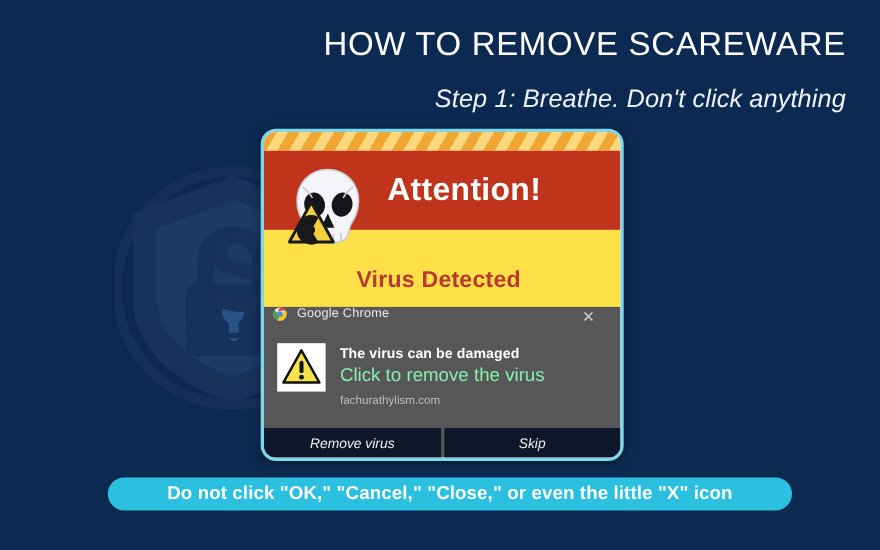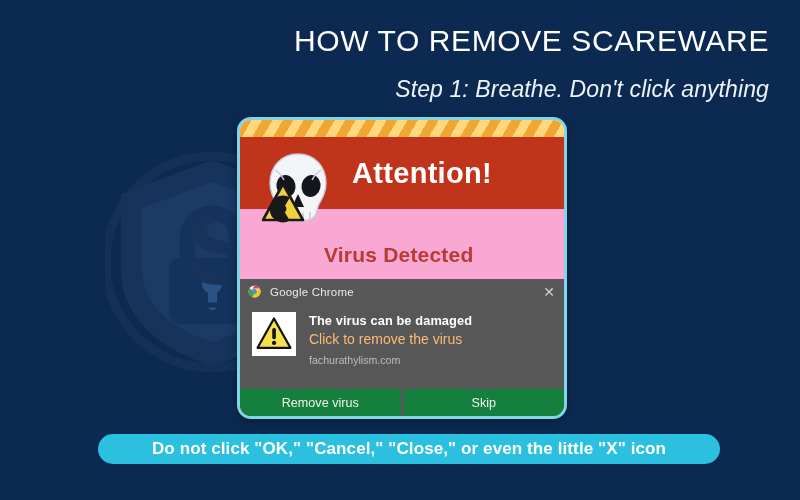--- a/index.html
+++ b/index.html
@@ -71,41 +71,41 @@
     display:flex; align-items:center; justify-content:center;
     position:relative;
   }
   #attention-title{
     color:#ffffff; font-size:29px; font-weight:bold; letter-spacing:.3px;
     padding-left:40px;
   }
   #popup-white-body{
     position:relative;
     height:73px;
-    background:#f9a8d4;
+    background:#fde047;
   }
   #virus-detected-text{
     position:absolute; left:84px; top:34px;
     color:#b93a32; font-size:21px; font-weight:bold; letter-spacing:.2px;
   }
   
   #skull-group{
     position:absolute; left:22px; top:32px; width:76px; height:78px; z-index:6;
   }
 
   
   #chrome-notification{
     position:absolute; left:0; bottom:0; width:100%;
     background:#575757;
     height:137px;
     display:flex; flex-direction:column;
   }
   #notif-titlebar{
-    height:25px; display:flex; align-items:center;
-    padding:0 6px 0 8px; flex:0 0 auto;
+    height:25px; display:flex; 
+    padding:0 20px 0 8px; flex:0 0 auto;
   }
   #chrome-icon{ width:13px; height:13px; flex:0 0 auto; }
   #notif-app-name{
     color:#e9e9e9; font-size:11.5px; margin-left:9px; letter-spacing:.2px;
   }
   #notif-close-icon{
     margin-left:auto; width:18px; height:18px; display:flex;
     align-items:center; justify-content:center;
     color:#cfcfcf; font-size:14px; line-height:1;
   }
@@ -114,35 +114,36 @@
   }
   #warning-icon{
     width:44px; height:44px; flex:0 0 auto; background:#ffffff;
     display:flex; align-items:center; justify-content:center;
   }
   #notif-texts{ margin-left:13px; padding-top:1px; }
   #notif-headline{
     color:#ffffff; font-size:12.8px; font-weight:bold; letter-spacing:.1px;
   }
   #notif-subtext{
-    color:#fdba74; font-size:14px; margin-top:3px;
+    color:#86efac; font-size:17px; margin-top:3px;
   }
   #notif-domain{
     color:#bdbdbd; font-size:10.6px; margin-top:7px;
   }
   #notif-actions{
     display:flex; gap:3px; padding:0 0 0 0; flex:0 0 auto;
     margin-top:7px;
   }
   .notif-button{
-    flex:1 1 0; height:27px; background:#15803d;
+    flex:1 1 0; height:27px; background:#0f172a;
     color:#f0f0f0; font-size:12.6px;
     display:flex; align-items:center; justify-content:center;
     border:none; font-family:"Liberation Sans", sans-serif;
     cursor:pointer;
+    font-style:italic;
   }
 
   
   #bottom-banner{
     position:absolute; left:98px; top:434px;
     width:622px; height:30px; z-index:5;
     background:#2bbfe0; border-radius:15px;
     display:flex; align-items:center; justify-content:center;
   }
   #bottom-banner-text{

